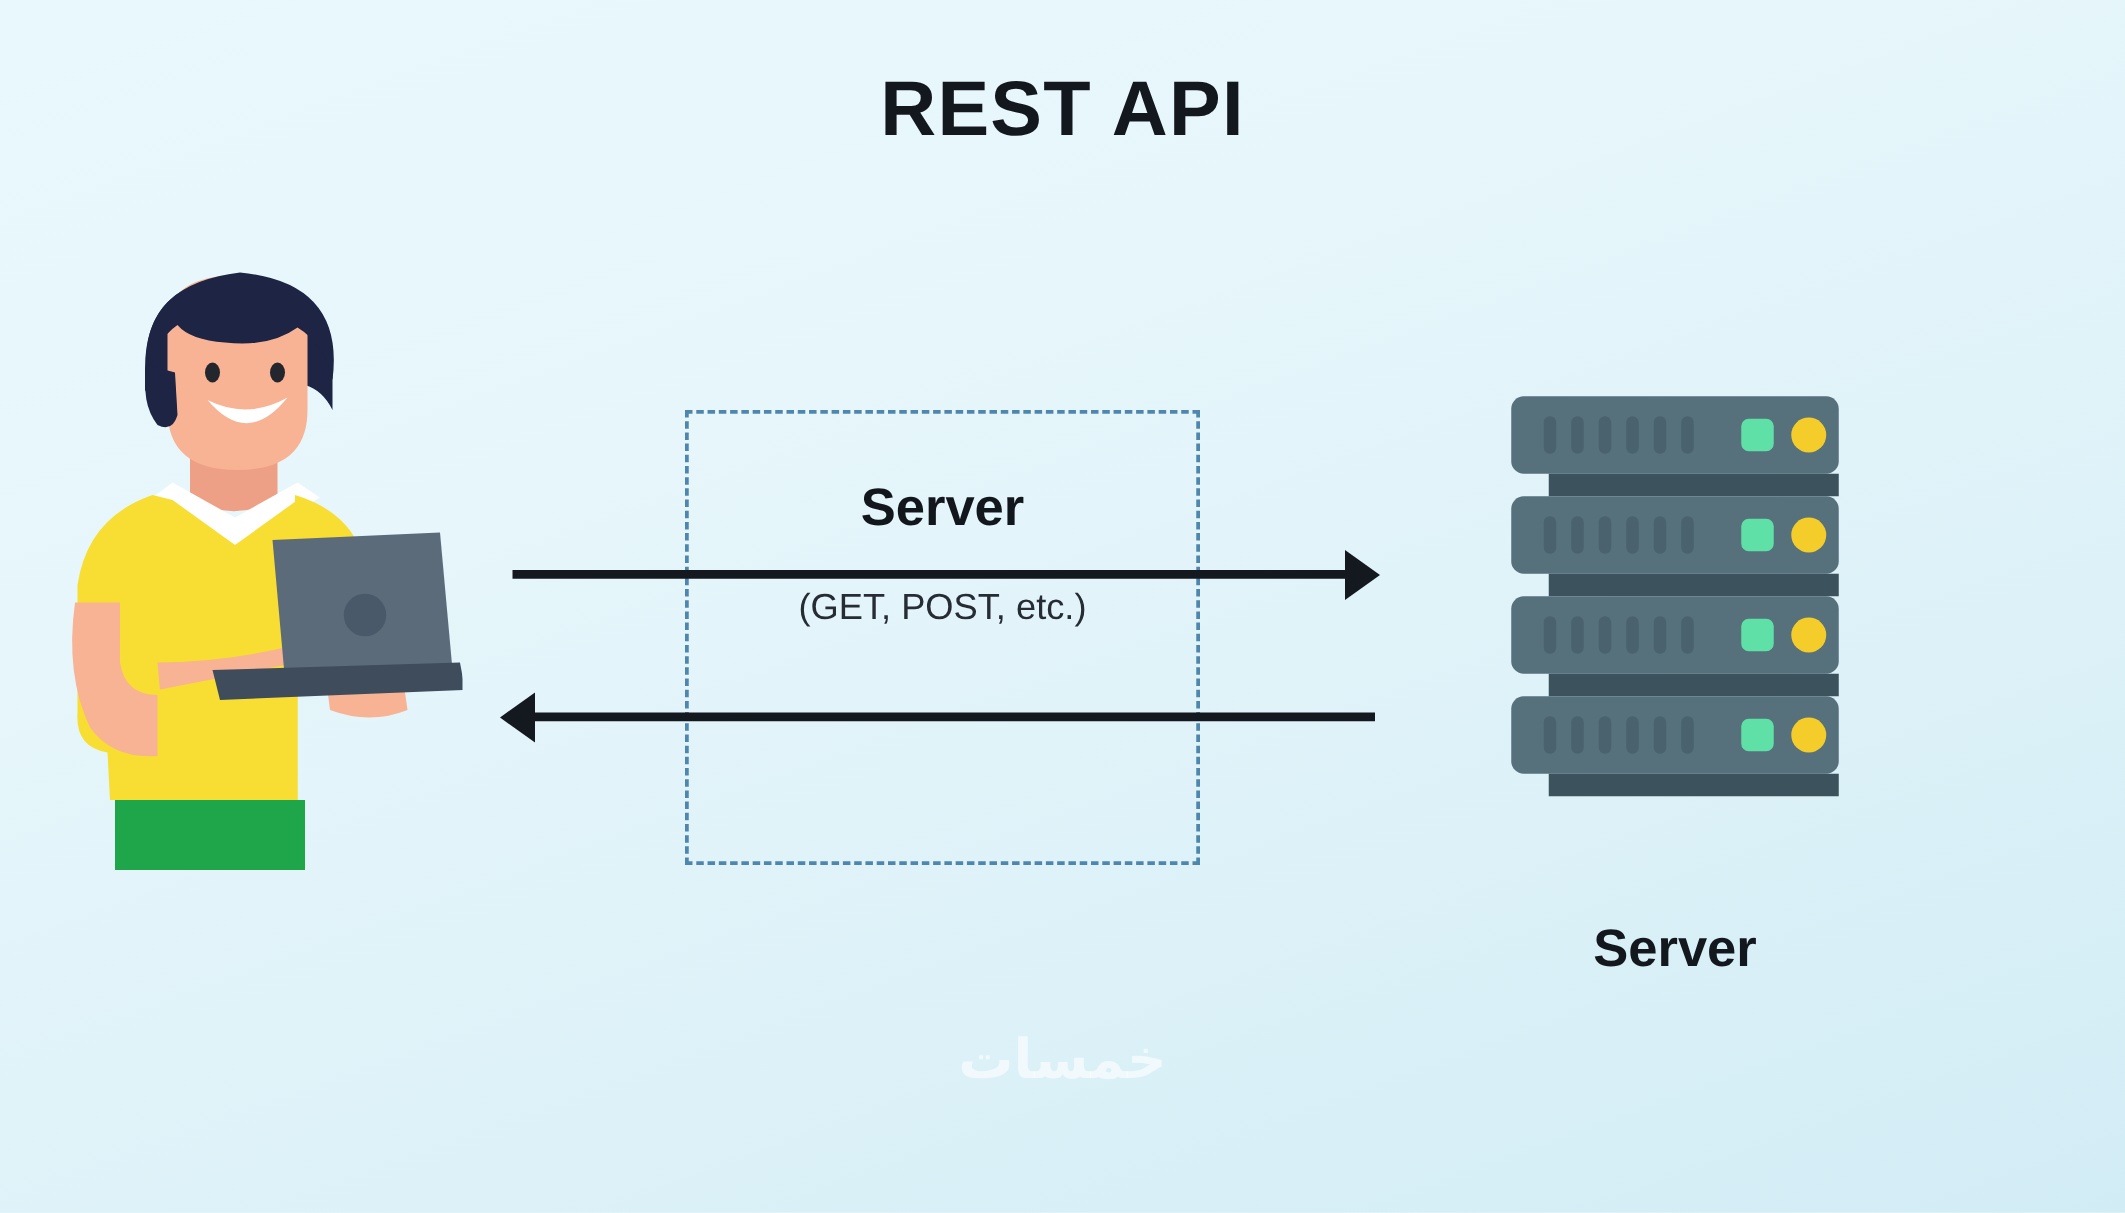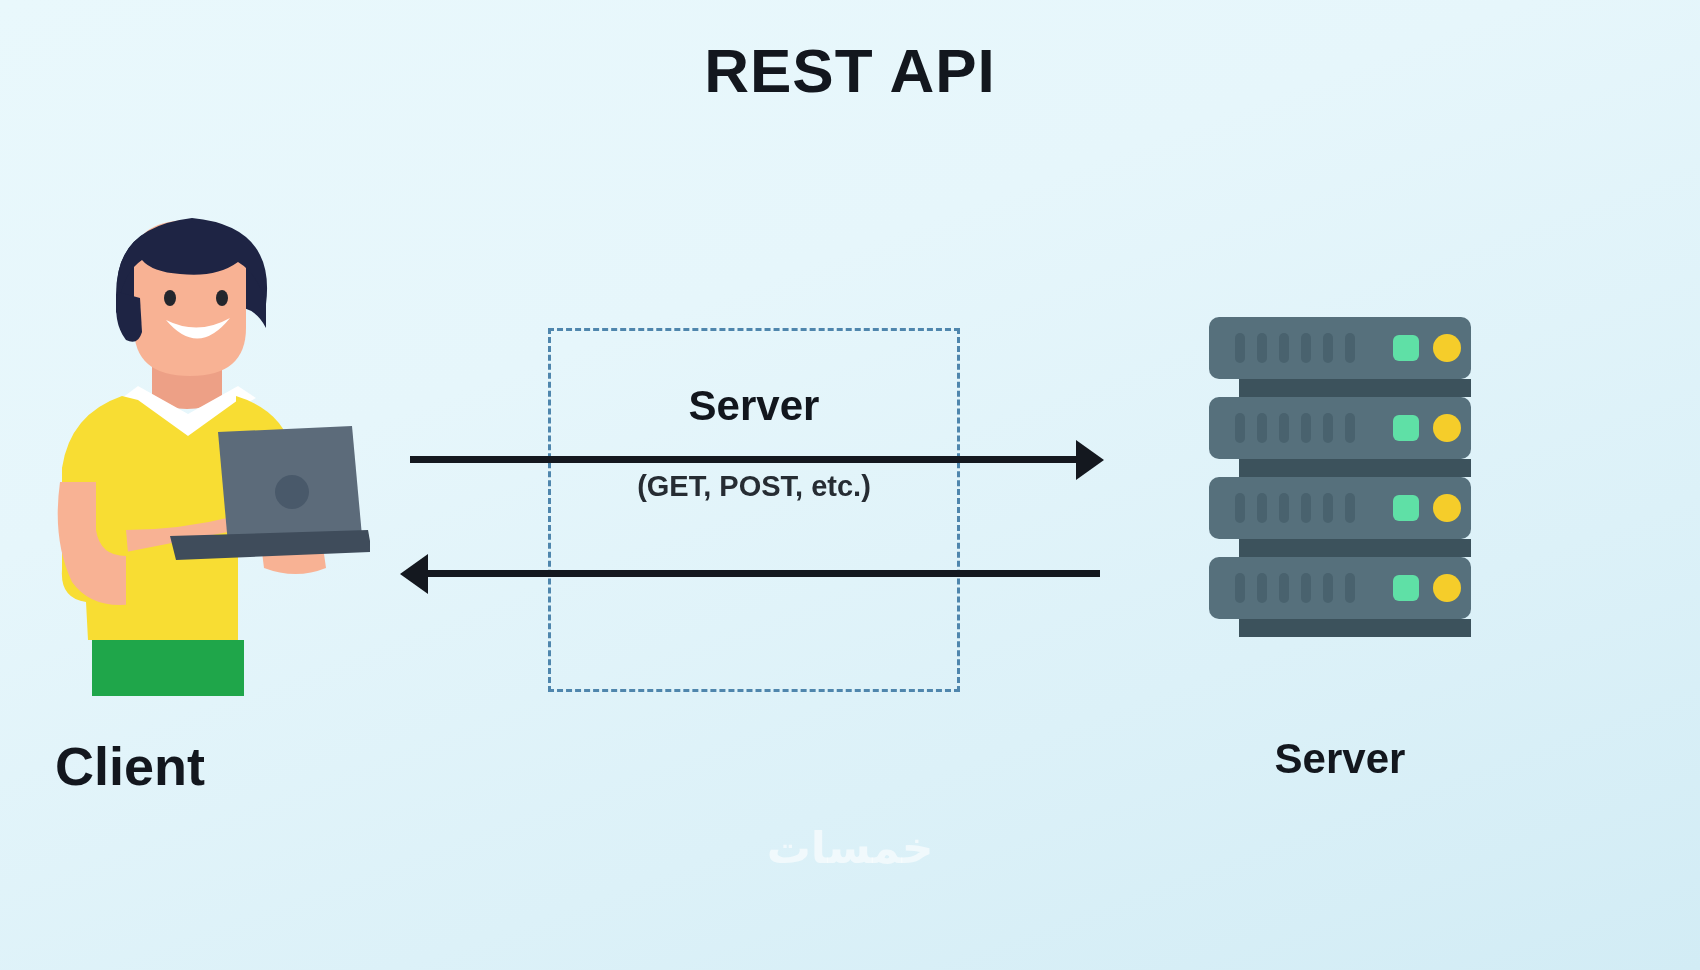--- a/index.html
+++ b/index.html
@@ -10,21 +10,21 @@
     overflow:hidden;
   }
   #stage{
     position:relative;width:1700px;height:970px;
     background:linear-gradient(160deg,#e9f8fc 0%,#e6f6fb 35%,#dcf1f8 70%,#d2ecf5 100%);
     overflow:hidden;
   }
 
   
   #title{
-    position:absolute;left:0;top:35px;width:1700px;
+    position:absolute;left:0;top:52px;width:1700px;
     text-align:center;
     font-size:62px;font-weight:bold;letter-spacing:1px;
     color:#13171e;
   }
 
   
   #client-illustration{position:absolute;left:30px;top:200px;width:340px;height:500px;}
   #client-illustration svg{display:block;width:340px;height:500px;}
 
   #client-label{
@@ -41,21 +41,21 @@
   }
 
   
   .flow-label{
     position:absolute;text-align:center;
     font-weight:bold;color:#12161d;
   }
   #request-label{left:548px;top:382px;width:412px;font-size:42px;}
   #request-sub{
     position:absolute;left:548px;top:470px;width:412px;text-align:center;
-    font-size:29px;color:#262c33;font-weight:bold;
+    font-size:29px;color:#262c33;font-weight:normal;
   }
   #response-label{left:548px;top:586px;width:412px;font-size:42px;}
 
   
   .arrow-line{position:absolute;height:7px;background:#14181f;}
   #request-arrow-line{left:410px;top:456px;width:672px;}
   #response-arrow-line{left:420px;top:570px;width:680px;}
 
   .arrow-head{position:absolute;width:0;height:0;}
   #request-arrow-head{
@@ -132,21 +132,20 @@
 
       <path d="M188 232 L322 226 L332 336 L198 344 Z" fill="#5c6b7a"></path>
       <circle cx="262" cy="292" r="17" fill="#49596a"></circle>
 
       <path d="M140 336 L338 330 L342 352 L146 360 Z" fill="#3f4c5b"></path>
 
       <rect x="62" y="440" width="152" height="56" fill="#1fa64a"></rect>
     </svg>
   </div>
 
-  <div id="client-label">Client</div>
 
   <div id="api-box"></div>
 
   <div class="arrow-line" id="request-arrow-line"></div>
   <div class="arrow-head" id="request-arrow-head"></div>
   <div class="flow-label" id="request-label">Server</div>
   <div id="request-sub">(GET, POST, etc.)</div>
 
   <div class="arrow-line" id="response-arrow-line"></div>
   <div class="arrow-head" id="response-arrow-head"></div>

